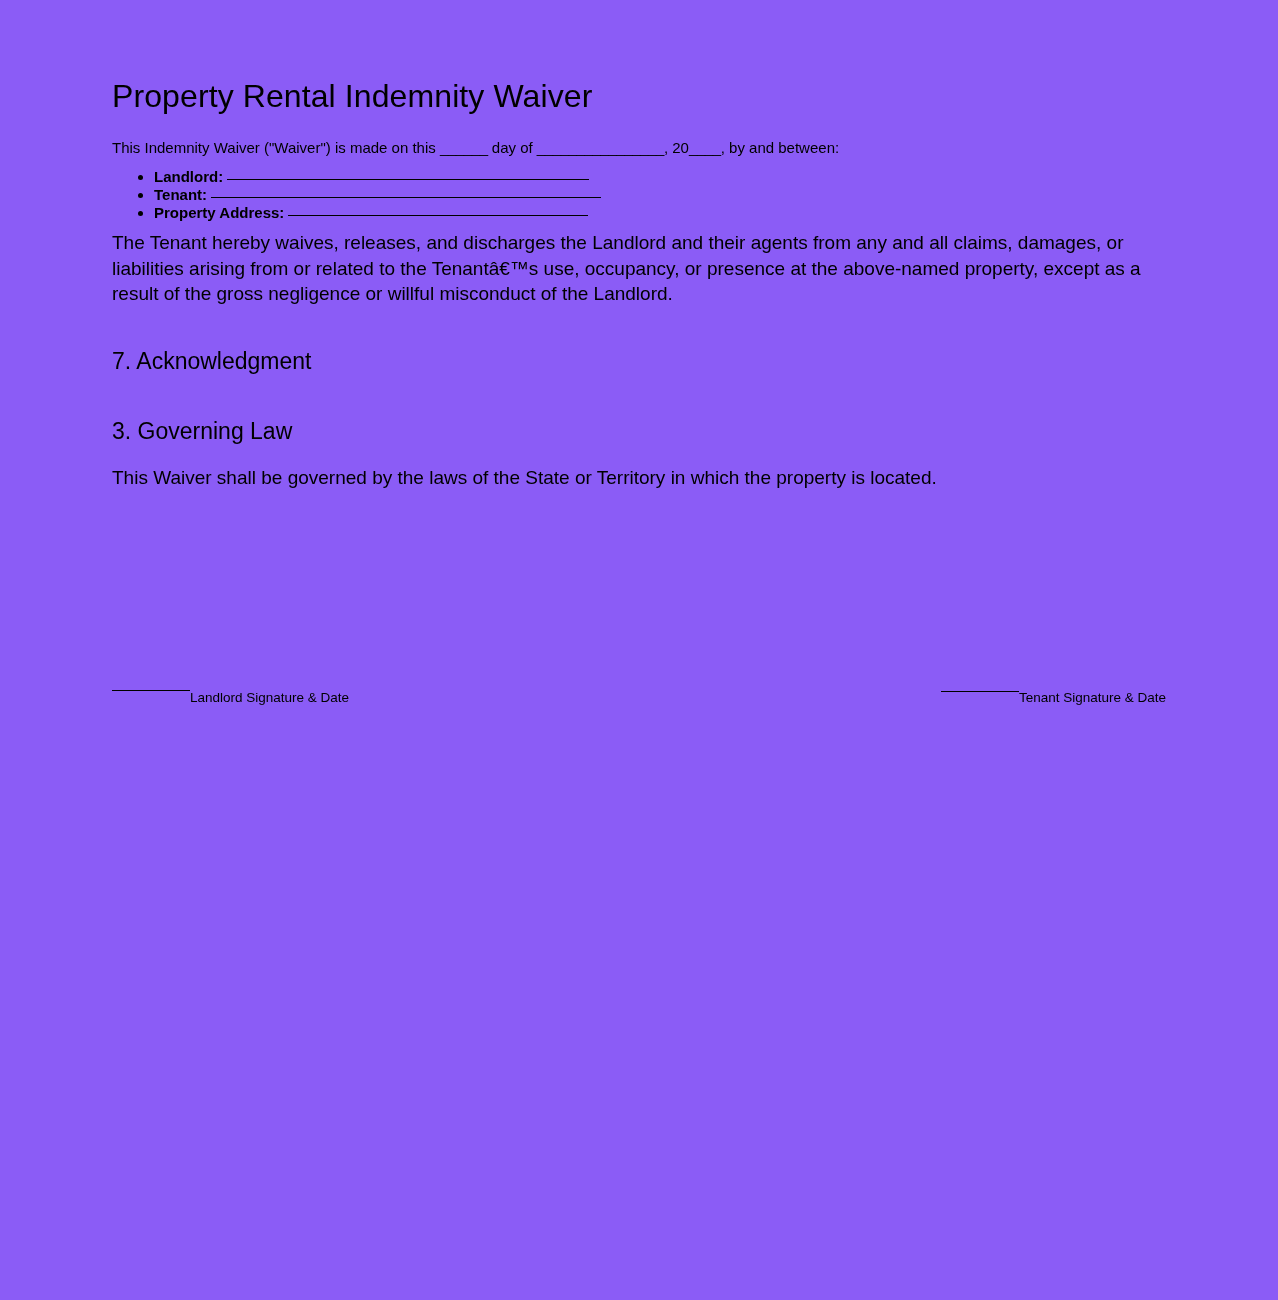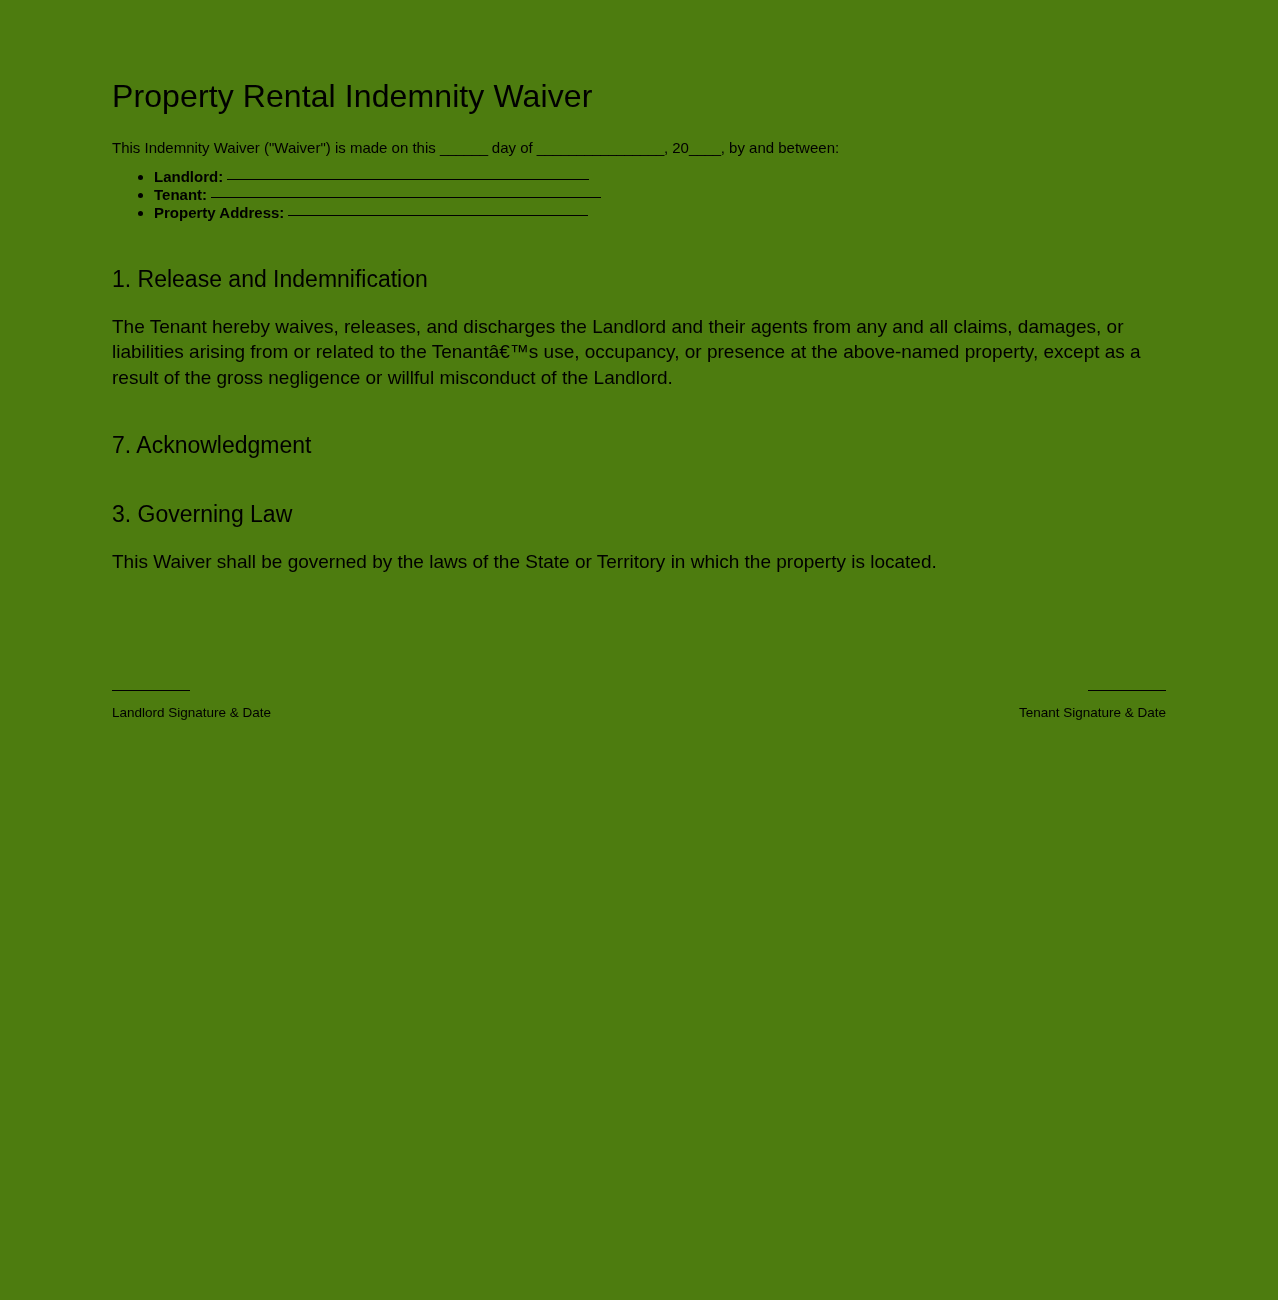--- a/index.html
+++ b/index.html
@@ -12,21 +12,21 @@
     width: 1278px;
     height: 1300px;
     font-family: "Liberation Sans", sans-serif;
     color: #000000;
     -webkit-font-smoothing: antialiased;
   }
   .page {
     position: relative;
     width: 1278px;
     height: 1300px;
-    background: #4d7c0f;
+    background: #8b5cf6;
     box-sizing: border-box;
     padding: 0;
   }
   .doc {
     position: absolute;
     left: 112px;
     top: 78px;
     width: 1054px;
   }
 
@@ -96,21 +96,21 @@
   
   .sig-block {
     position: absolute;
     left: 112px;
     top: 690px;
     width: 1054px;
     display: flex;
     justify-content: space-between;
     align-items: flex-start;
   }
-  .sig-col { display: flex; flex-direction: column; }
+  .sig-col { display: flex; flex-direction: row; }
   .sig-col.right { align-items: flex-end; }
   .sig-line {
     width: 78px;
     height: 0;
     border-top: 1.6px solid #000;
     margin-bottom: 14px;
   }
   .sig-caption {
     font-size: 13.5px;
     line-height: 1.2;
@@ -138,21 +138,20 @@
       <li>
         <span class="party-label">Tenant:</span>
         <span class="party-rule rule-tenant"></span>
       </li>
       <li>
         <span class="party-label">Property Address:</span>
         <span class="party-rule rule-address"></span>
       </li>
     </ul>
 
-    <h2 class="section-heading first">1. Release and Indemnification</h2>
     <p class="body-par">The Tenant hereby waives, releases, and discharges the Landlord and their agents from any and all claims, damages, or liabilities arising from or related to the Tenantâ€™s use, occupancy, or presence at the above-named property, except as a result of the gross negligence or willful misconduct of the Landlord.</p>
 
     <h2 class="section-heading">7. Acknowledgment</h2>
 
     <h2 class="section-heading">3. Governing Law</h2>
     <p class="body-par">This Waiver shall be governed by the laws of the State or Territory in which the property is located.</p>
 
   </div>
 
   <div class="sig-block">

